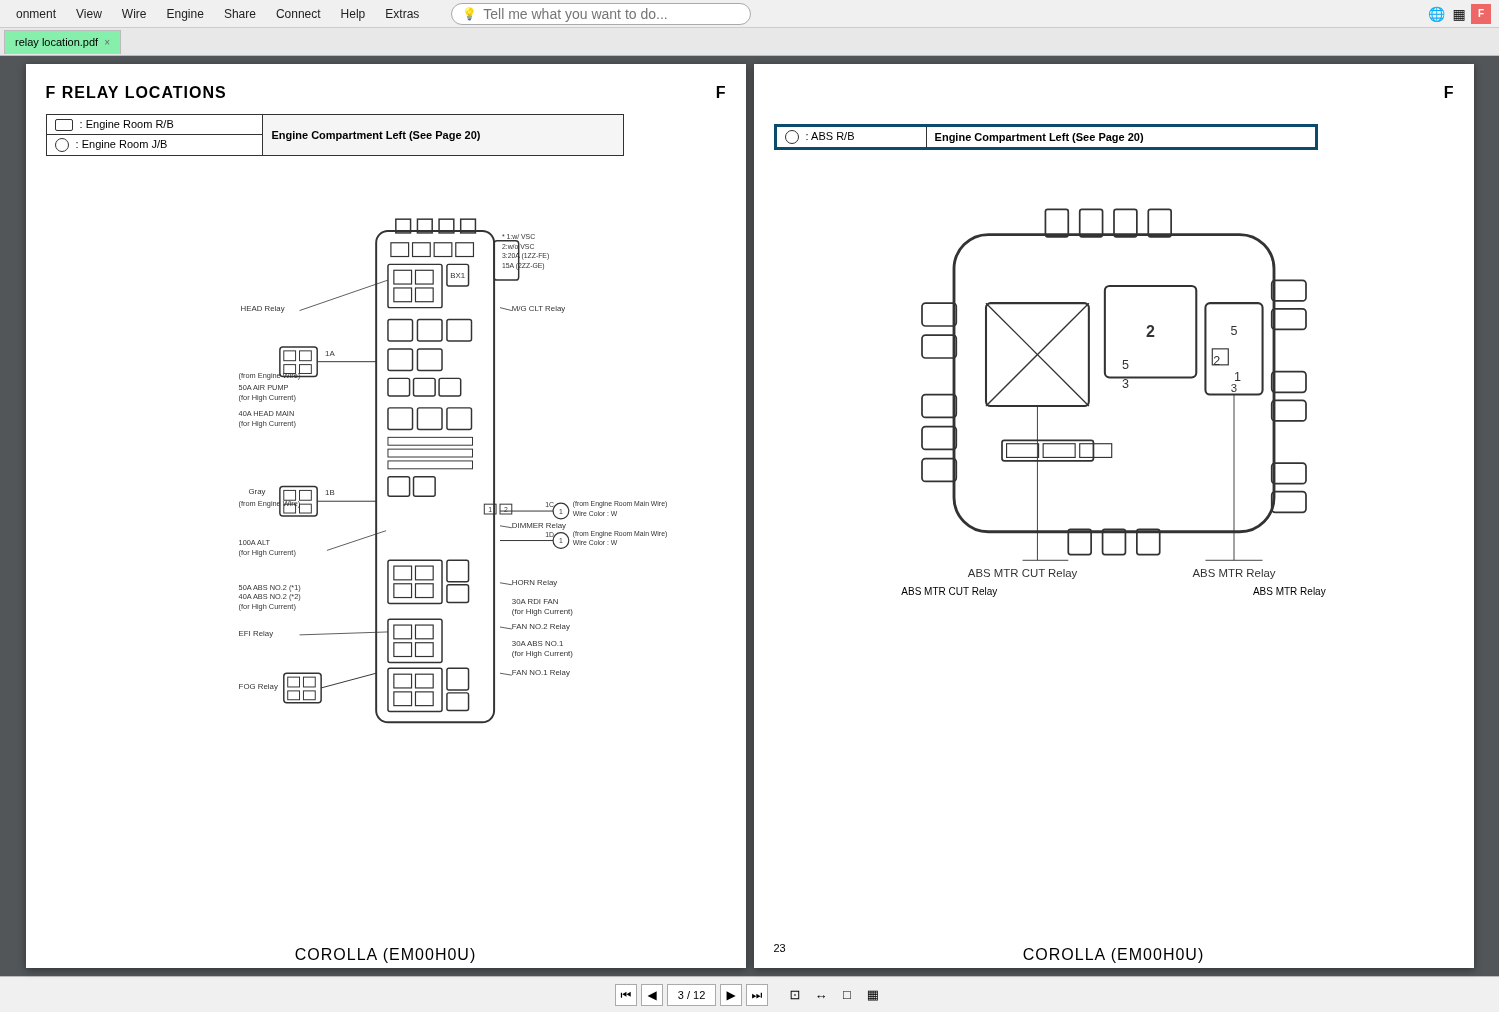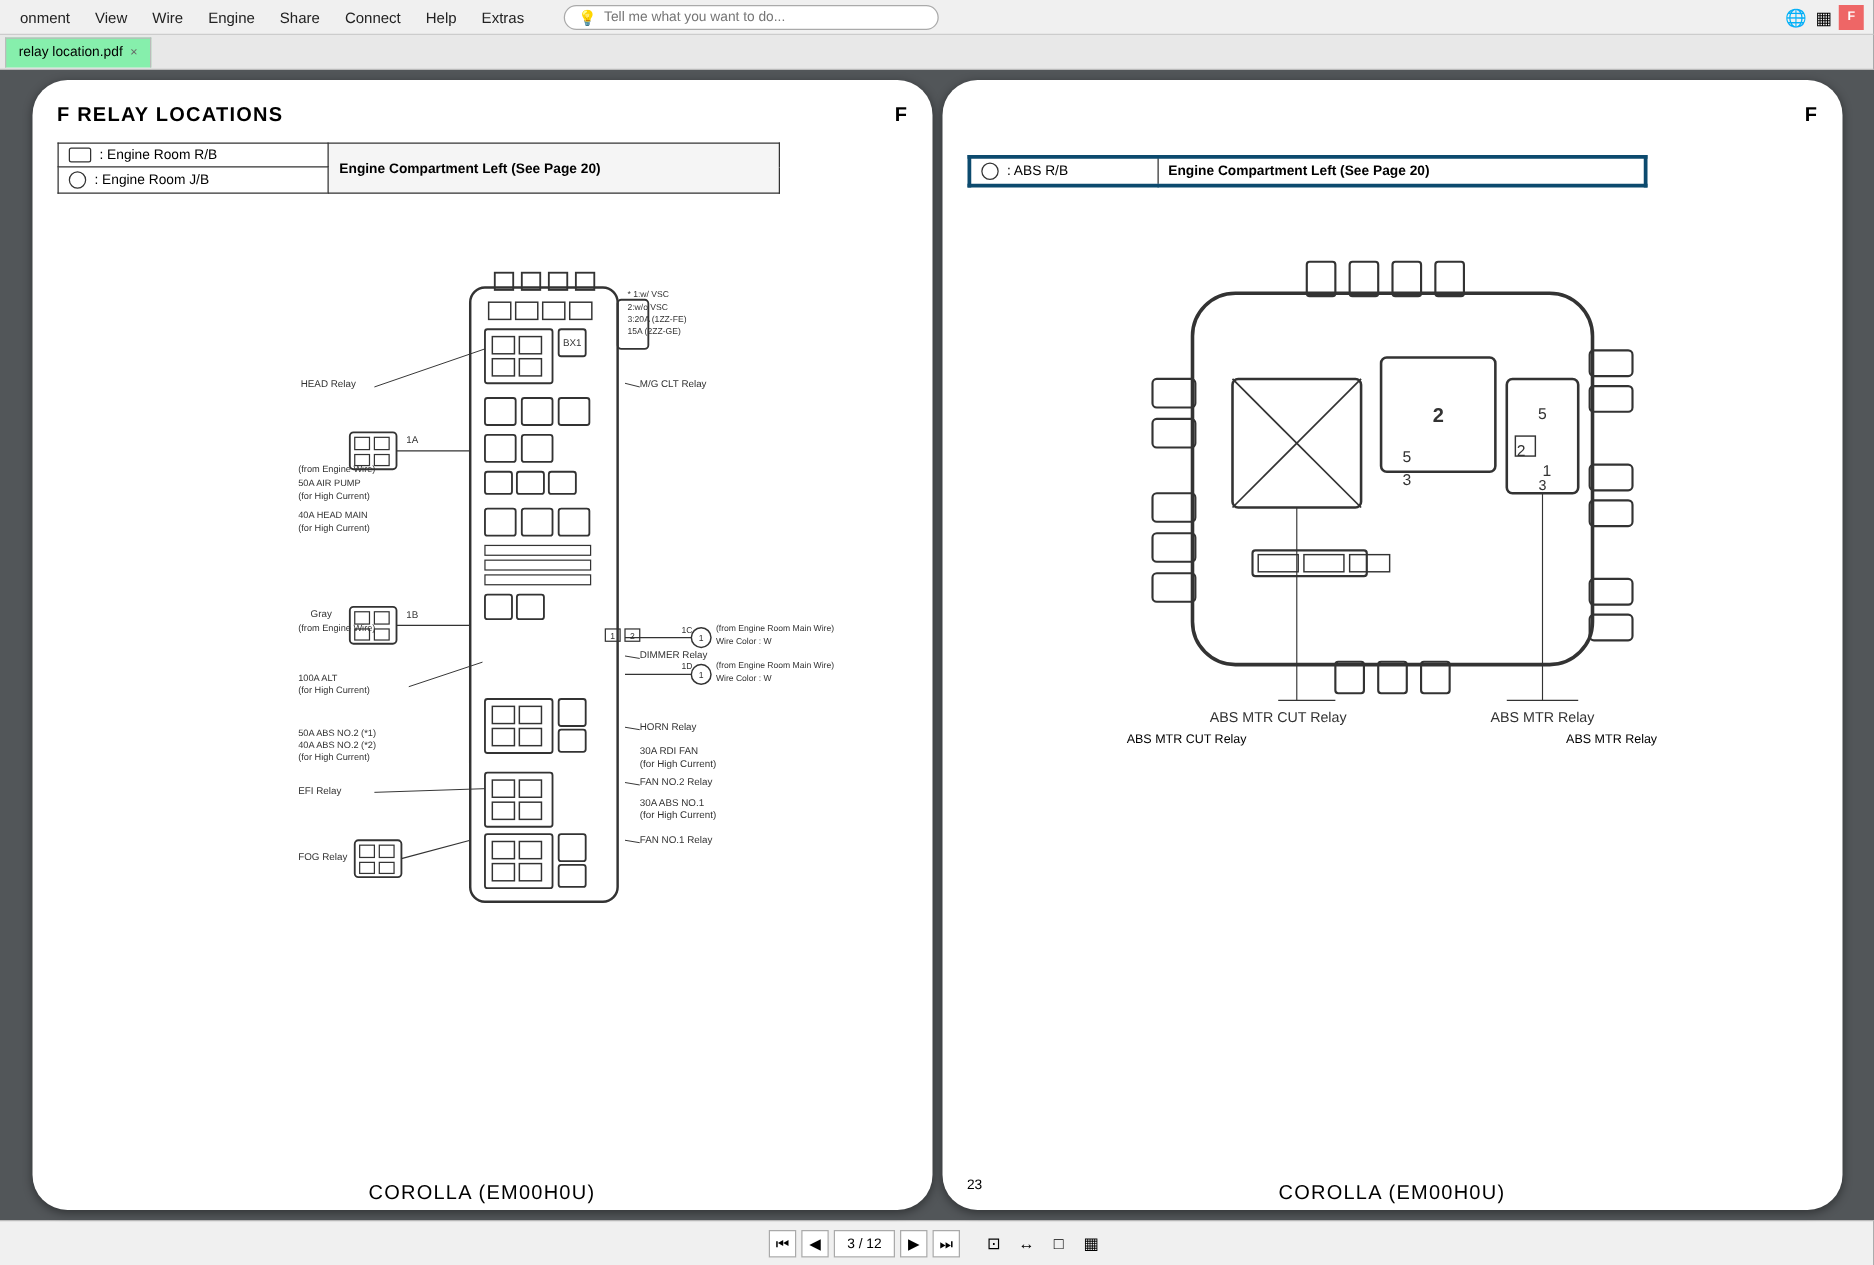--- a/index.html
+++ b/index.html
@@ -35,21 +35,21 @@
       background: white;
       border: 1px solid #aaa;
       border-radius: 12px;
       padding: 2px 10px;
       width: 300px;
       gap: 6px;
     }
     .search-bar input {
       border: none;
       outline: none;
-      font-size: 11px;
+      font-size: 14px;
       width: 260px;
       color: #888;
     }
     .top-icon {
       width: 20px;
       height: 20px;
       display: flex;
       align-items: center;
       justify-content: center;
       cursor: pointer;
@@ -95,21 +95,20 @@
 
     
     .pdf-page {
       background: white;
       padding: 20px;
       flex: 1;
       max-width: 720px;
       position: relative;
       overflow: hidden;
       box-shadow: 0 2px 8px rgba(0,0,0,0.4);
-      border-radius: 28px;
     }
 
     .page-title {
       font-size: 16px;
       font-weight: bold;
       margin-bottom: 12px;
       letter-spacing: 1px;
     }
 
     .page-label-f {

